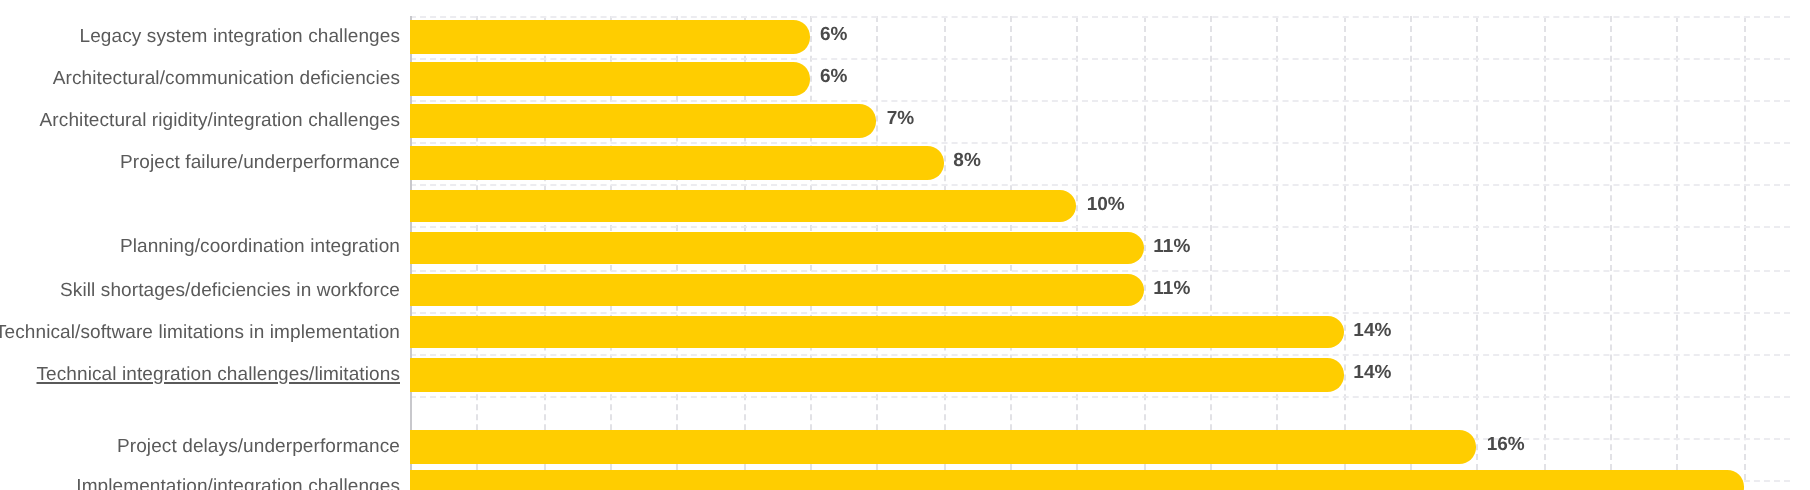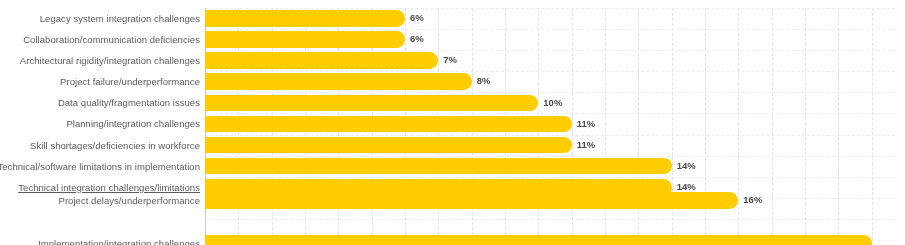--- a/index.html
+++ b/index.html
@@ -139,60 +139,59 @@
         <div class="gridline-h" style="top: 232px;"></div>
       </div>
     <div id="axis-line"></div>
     <div id="rows">
         <div class="row" style="top: 0px; height: 21.0909px;">
           <div class="cat-label" style="height: 21.0909px; line-height: 21.0909px;">Legacy system integration challenges</div>
           <div class="bar" style="width: 200px; background: rgb(255, 205, 0);"></div>
           <div class="val-label" style="left: 200px;">6%</div>
         </div>
         <div class="row" style="top: 21.0909px; height: 21.0909px;">
-          <div class="cat-label" style="height: 21.0909px; line-height: 21.0909px;">Collaboration/communication deficiencies</div>
+          <div class="cat-label" style="height: 21.0909px; line-height: 21.0909px;">Architectural/communication deficiencies</div>
           <div class="bar" style="width: 200px; background: rgb(255, 205, 0);"></div>
           <div class="val-label" style="left: 200px;">6%</div>
         </div>
         <div class="row" style="top: 42.1818px; height: 21.0909px;">
           <div class="cat-label" style="height: 21.0909px; line-height: 21.0909px;">Architectural rigidity/integration challenges</div>
           <div class="bar" style="width: 233.333px; background: rgb(255, 205, 0);"></div>
           <div class="val-label" style="left: 233.333px;">7%</div>
         </div>
         <div class="row" style="top: 63.2727px; height: 21.0909px;">
           <div class="cat-label" style="height: 21.0909px; line-height: 21.0909px;">Project failure/underperformance</div>
           <div class="bar" style="width: 266.667px; background: rgb(255, 205, 0);"></div>
           <div class="val-label" style="left: 266.667px;">8%</div>
         </div>
         <div class="row" style="top: 84.3636px; height: 21.0909px;">
-          <div class="cat-label" style="height: 21.0909px; line-height: 21.0909px;">Data quality/fragmentation issues</div>
           <div class="bar" style="width: 333.333px; background: rgb(255, 205, 0);"></div>
           <div class="val-label" style="left: 333.333px;">10%</div>
         </div>
         <div class="row" style="top: 105.455px; height: 21.0909px;">
-          <div class="cat-label" style="height: 21.0909px; line-height: 21.0909px;">Planning/integration challenges</div>
+          <div class="cat-label" style="height: 21.0909px; line-height: 21.0909px;">Planning/coordination integration</div>
           <div class="bar" style="width: 366.667px; background: rgb(255, 205, 0);"></div>
           <div class="val-label" style="left: 366.667px;">11%</div>
         </div>
         <div class="row" style="top: 126.545px; height: 21.0909px;">
           <div class="cat-label" style="height: 21.0909px; line-height: 21.0909px;">Skill shortages/deficiencies in workforce</div>
           <div class="bar" style="width: 366.667px; background: rgb(255, 205, 0);"></div>
           <div class="val-label" style="left: 366.667px;">11%</div>
         </div>
         <div class="row" style="top: 147.636px; height: 21.0909px;">
           <div class="cat-label" style="height: 21.0909px; line-height: 21.0909px;">Technical/software limitations in implementation</div>
           <div class="bar" style="width: 466.667px; background: rgb(255, 205, 0);"></div>
           <div class="val-label" style="left: 466.667px;">14%</div>
         </div>
         <div class="row" style="top: 168.727px; height: 21.0909px;">
           <div class="cat-label" style="height: 21.0909px; line-height: 21.0909px; text-decoration: underline;">Technical integration challenges/limitations</div>
           <div class="bar" style="width: 466.667px; background: rgb(255, 205, 0);"></div>
           <div class="val-label" style="left: 466.667px;">14%</div>
         </div>
-        <div class="row" style="top: 182px; height: 21.0909px; padding-left: 48px;">
+        <div class="row" style="top: 205px; height: 21.0909px; padding-left: 48px;">
           <div class="cat-label" style="height: 21.0909px; line-height: 21.0909px;">Project delays/underperformance</div>
           <div class="bar" style="width: 533.333px; background: rgb(255, 205, 0);"></div>
           <div class="val-label" style="left: 533.333px;">16%</div>
         </div>
         <div class="row" style="top: 225px; height: 21.0909px;">
           <div class="cat-label" style="height: 21.0909px; line-height: 21.0909px;">Implementation/integration challenges</div>
           <div class="bar" style="width: 666.667px; background: rgb(255, 205, 0);"></div>
           <div class="val-label" style="left: 666.667px; padding-left: 48px;">20%</div>
         </div>
       </div>

